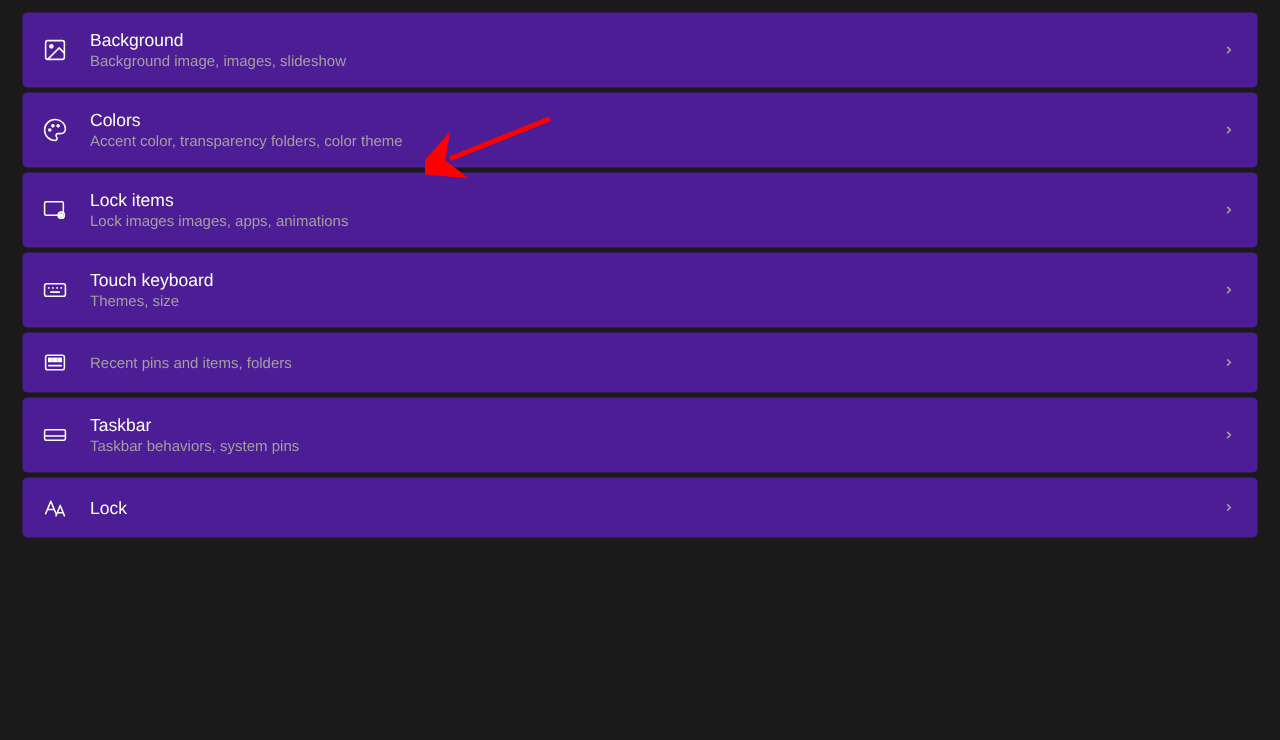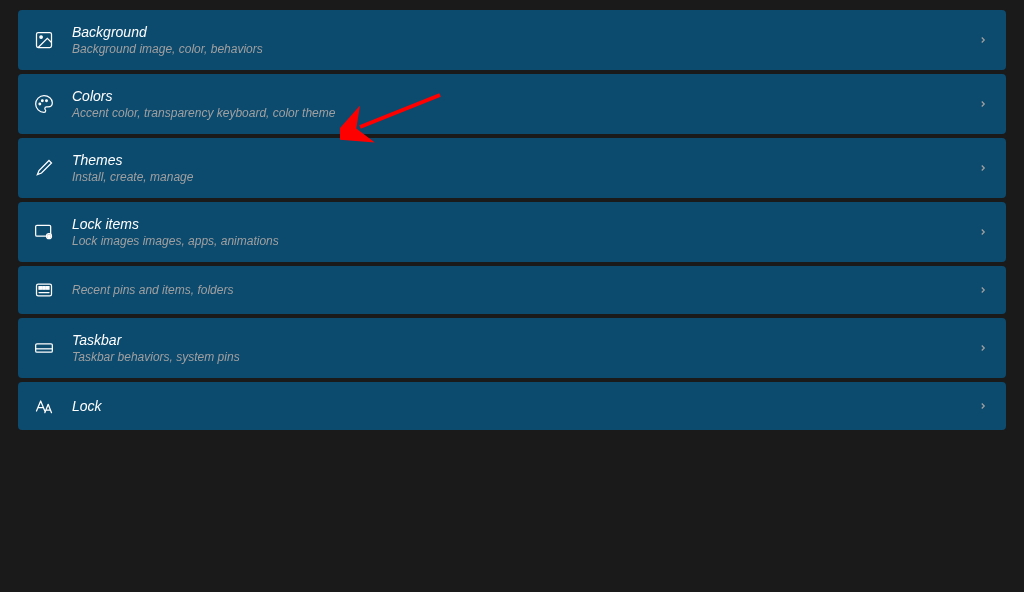--- a/index.html
+++ b/index.html
@@ -15,29 +15,28 @@
       overflow: hidden;
       padding: 10px 18px;
       position: relative;
     }
     .settings-list {
       display: flex;
       flex-direction: column;
       gap: 4px;
     }
     .settings-item {
-      background: #0c4a6e;
+      background: #4c1d95;
       border-radius: 4px;
       padding: 14px 16px;
       display: flex;
       align-items: center;
       gap: 18px;
       cursor: pointer;
       position: relative;
-      font-style: italic;
     }
     .item-icon {
       width: 20px;
       height: 20px;
       display: flex;
       align-items: center;
       justify-content: center;
       flex-shrink: 0;
       color: #ffffff;
     }
@@ -90,65 +89,49 @@
   <div class="settings-item">
     <span class="item-icon">
       <svg viewBox="0 0 24 24" fill="none" stroke="currentColor" stroke-width="1.5">
         <rect x="3" y="3" width="18" height="18" rx="2"></rect>
         <circle cx="8.5" cy="8.5" r="1.5" fill="currentColor"></circle>
         <path d="M21 15l-5-5L5 21"></path>
       </svg>
     </span>
     <div class="item-text">
       <div class="item-title">Background</div>
-      <div class="item-subtitle">Background image, color, behaviors</div>
+      <div class="item-subtitle">Background image, images, slideshow</div>
     </div>
     <span class="chevron">
       <svg viewBox="0 0 24 24" fill="none" stroke="currentColor" stroke-width="3">
           <path d="M9 18l6-6-6-6"></path>
         </svg>
     </span>
   </div>
 
   <div class="settings-item">
     <span class="item-icon">
       <svg viewBox="0 0 24 24" fill="none" stroke="currentColor" stroke-width="1.5">
         <path d="M12 2C6.5 2 2 6.5 2 12s4.5 10 10 10c1 0 2-.8 2-2 0-.5-.2-1-.5-1.3-.3-.4-.5-.8-.5-1.2 0-1 .8-2 2-2h2c3 0 5-2 5-5 0-4.5-4.5-8.5-10-8.5z"></path>
         <circle cx="7" cy="12" r="1" fill="currentColor"></circle>
         <circle cx="10" cy="8" r="1" fill="currentColor"></circle>
         <circle cx="15" cy="8" r="1" fill="currentColor"></circle>
       </svg>
     </span>
     <div class="item-text">
       <div class="item-title">Colors</div>
-      <div class="item-subtitle">Accent color, transparency keyboard, color theme</div>
-    </div>
-    <span class="chevron">
-      <svg viewBox="0 0 24 24" fill="none" stroke="currentColor" stroke-width="3">
-          <path d="M9 18l6-6-6-6"></path>
-        </svg>
-    </span>
-  </div>
-
-  <div class="settings-item">
-    <span class="item-icon">
-      <svg viewBox="0 0 24 24" fill="none" stroke="currentColor" stroke-width="1.5">
-        <path d="M18 3l3 3-12 12-5 2 2-5L18 3z"></path>
-      </svg>
-    </span>
-    <div class="item-text">
-      <div class="item-title">Themes</div>
-      <div class="item-subtitle">Install, create, manage</div>
-    </div>
-    <span class="chevron">
-      <svg viewBox="0 0 24 24" fill="none" stroke="currentColor" stroke-width="3">
-          <path d="M9 18l6-6-6-6"></path>
-        </svg>
-    </span>
-  </div>
+      <div class="item-subtitle">Accent color, transparency folders, color theme</div>
+    </div>
+    <span class="chevron">
+      <svg viewBox="0 0 24 24" fill="none" stroke="currentColor" stroke-width="3">
+          <path d="M9 18l6-6-6-6"></path>
+        </svg>
+    </span>
+  </div>
+
 
   <div class="settings-item">
     <span class="item-icon">
       <svg viewBox="0 0 24 24" fill="none" stroke="currentColor" stroke-width="1.5">
         <rect x="2" y="4" width="18" height="13" rx="1.5"></rect>
         <circle cx="18" cy="17" r="3" fill="#2d2d2d"></circle>
         <rect x="16.5" y="16" width="3" height="2.5" rx="0.5" fill="currentColor"></rect>
         <path d="M17 16v-1a1 1 0 012 0v1" stroke-width="1"></path>
       </svg>
     </span>
@@ -156,20 +139,37 @@
       <div class="item-title">Lock items</div>
       <div class="item-subtitle">Lock images images, apps, animations</div>
     </div>
     <span class="chevron">
       <svg viewBox="0 0 24 24" fill="none" stroke="currentColor" stroke-width="3">
           <path d="M9 18l6-6-6-6"></path>
         </svg>
     </span>
   </div>
 
+  <div class="settings-item">
+    <span class="item-icon">
+      <svg viewBox="0 0 24 24" fill="none" stroke="currentColor" stroke-width="1.5">
+        <rect x="2" y="6" width="20" height="12" rx="2"></rect>
+        <path d="M6 10h0M10 10h0M14 10h0M18 10h0M8 14h8" stroke-linecap="round" stroke-width="1.8"></path>
+      </svg>
+    </span>
+    <div class="item-text">
+      <div class="item-title">Touch keyboard</div>
+      <div class="item-subtitle">Themes, size</div>
+    </div>
+    <span class="chevron">
+      <svg viewBox="0 0 24 24" fill="none" stroke="currentColor" stroke-width="3">
+          <path d="M9 18l6-6-6-6"></path>
+        </svg>
+    </span>
+  </div>
 
   <div class="settings-item">
     <span class="item-icon">
       <svg viewBox="0 0 24 24" fill="none" stroke="currentColor" stroke-width="1.5">
         <rect x="3" y="5" width="18" height="14" rx="2"></rect>
         <rect x="6" y="8" width="3" height="3" fill="currentColor"></rect>
         <rect x="10.5" y="8" width="3" height="3" fill="currentColor"></rect>
         <rect x="15" y="8" width="3" height="3" fill="currentColor"></rect>
         <path d="M6 15h12" stroke-linecap="round"></path>
       </svg>

